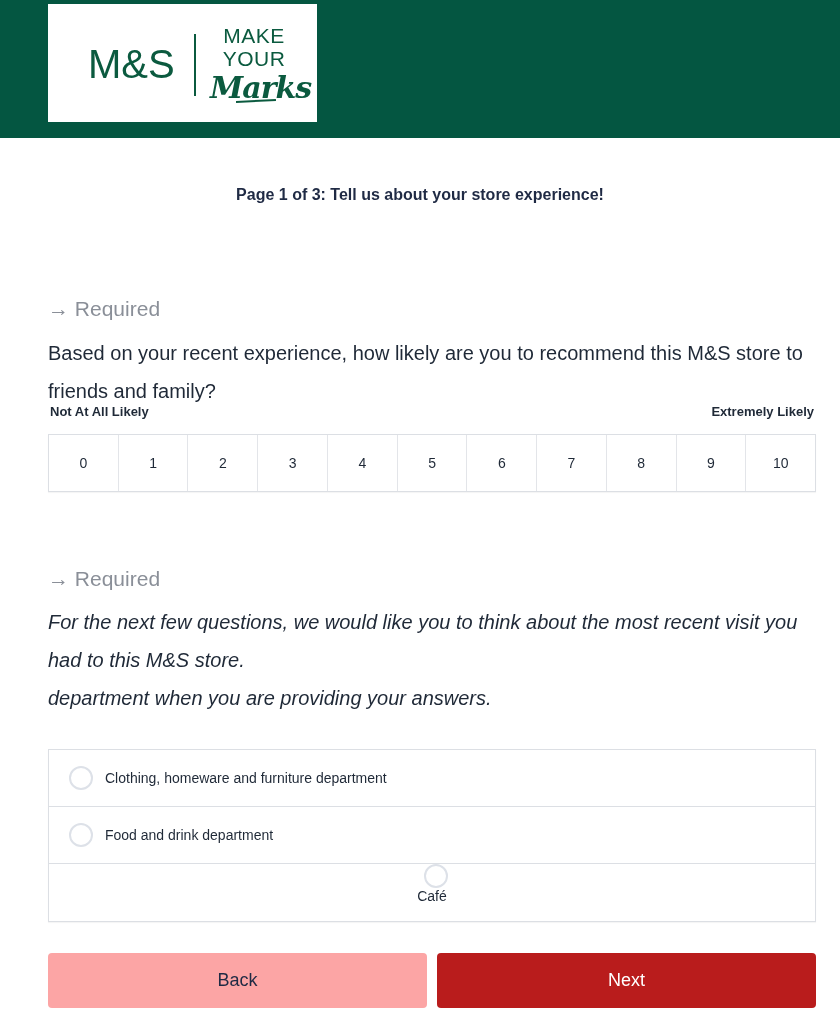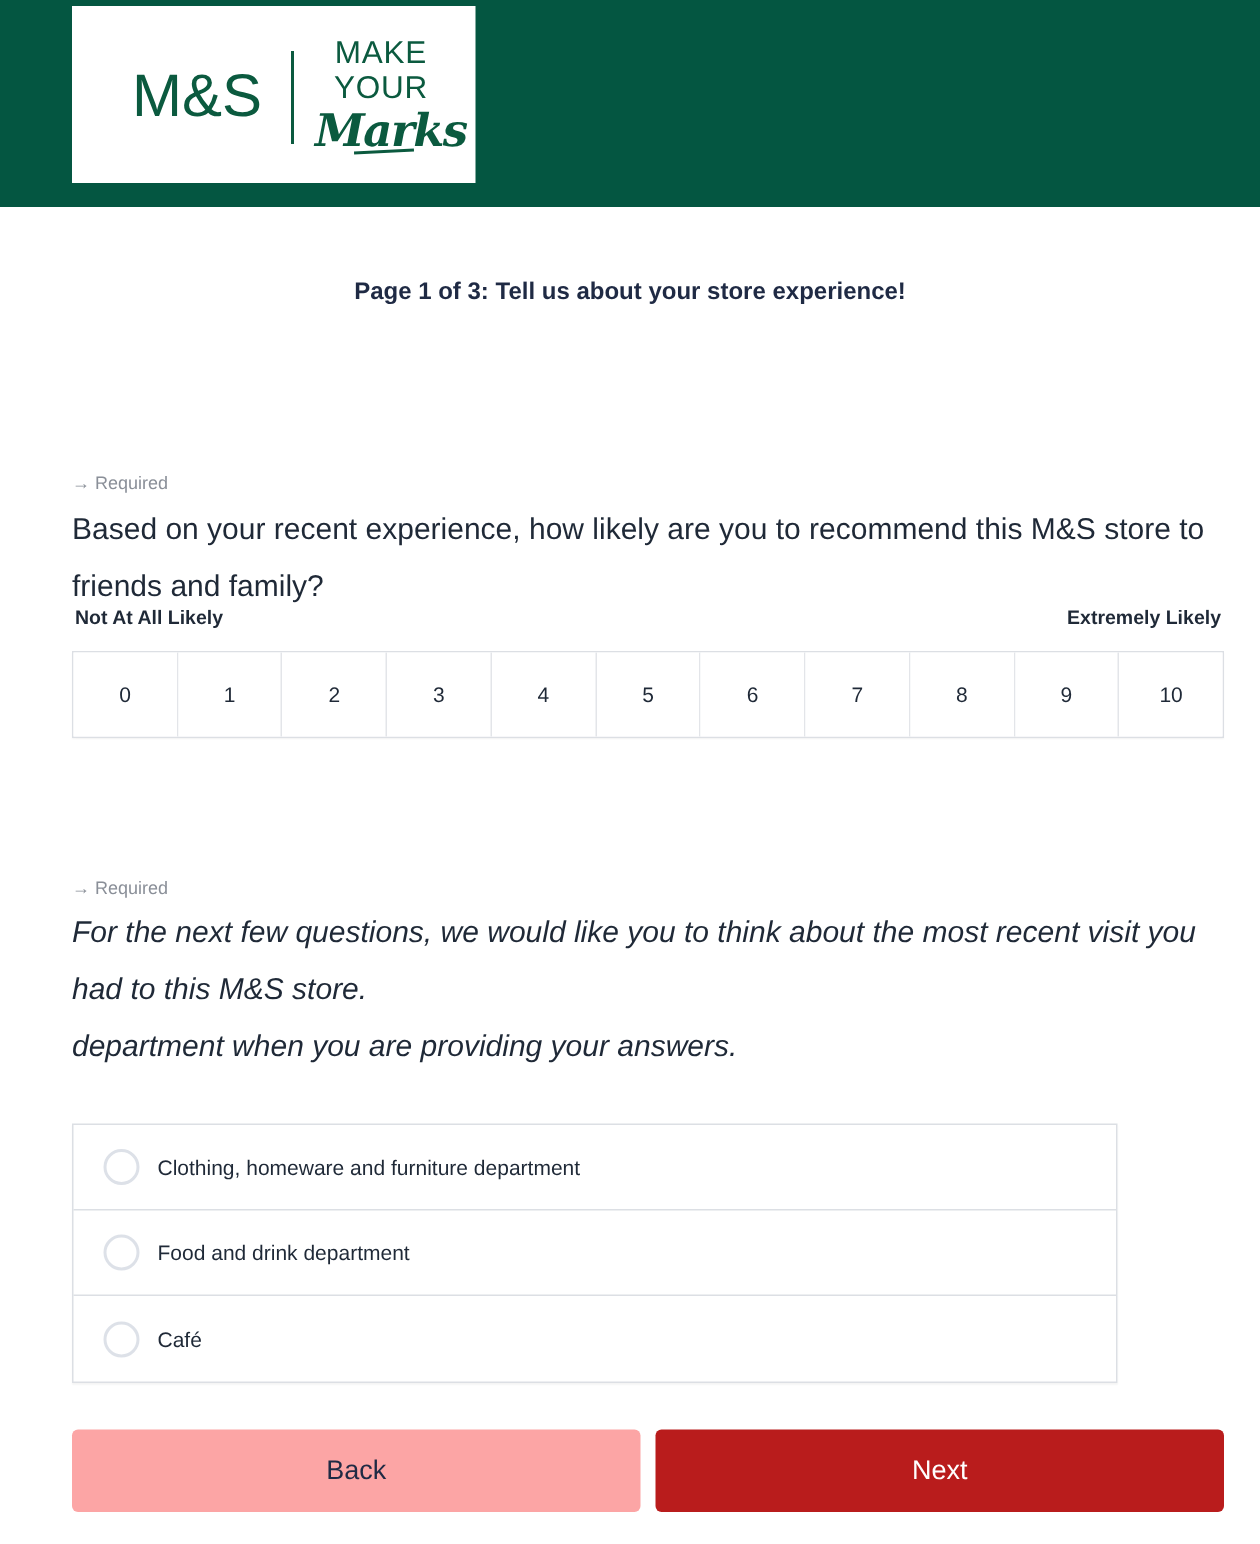--- a/index.html
+++ b/index.html
@@ -70,23 +70,22 @@
       left: 0; top: 186px;
       width: 864px;
       text-align: center;
       font-size: 16px;
       font-weight: bold;
       color: #1f2a44;
     }
     .required {
       position: absolute;
       left: 48px;
-      font-size: 12px;
+      font-size: 21px;
       color: #8a8f98;
-      margin-top: 18px;
     }
     .question {
       position: absolute;
       left: 48px;
       font-size: 20px;
       color: #1f2937;
       line-height: 38px;
       width: 780px;
     }
     .scale-label {
@@ -112,32 +111,32 @@
       font-size: 14px;
       color: #1f2937;
       border-right: 1px solid #e3e5e9;
       background: #ffffff;
       cursor: pointer;
     }
     .scale-cell:last-child { border-right: none; }
     .options {
       position: absolute;
       left: 48px; top: 749px;
-      width: 697px;
+      width: 768px;
       border: 1px solid #dcdfe4;
       box-shadow: 0 1px 1px rgba(0,0,0,0.04);
     }
     .option {
       height: 57px;
       display: flex;
       align-items: center;
       border-bottom: 1px solid #dcdfe4;
       cursor: pointer;
     }
-    .option:last-child { border-bottom: none; }
+    .option:last-child { border-bottom: none; flex-direction: column; }
     .radio {
       width: 24px; height: 24px;
       border-radius: 50%;
       border: 2px solid #dde1e8;
       margin-left: 20px;
       margin-right: 12px;
       background: #ffffff;
     }
     .option-label {
       font-size: 14px;

